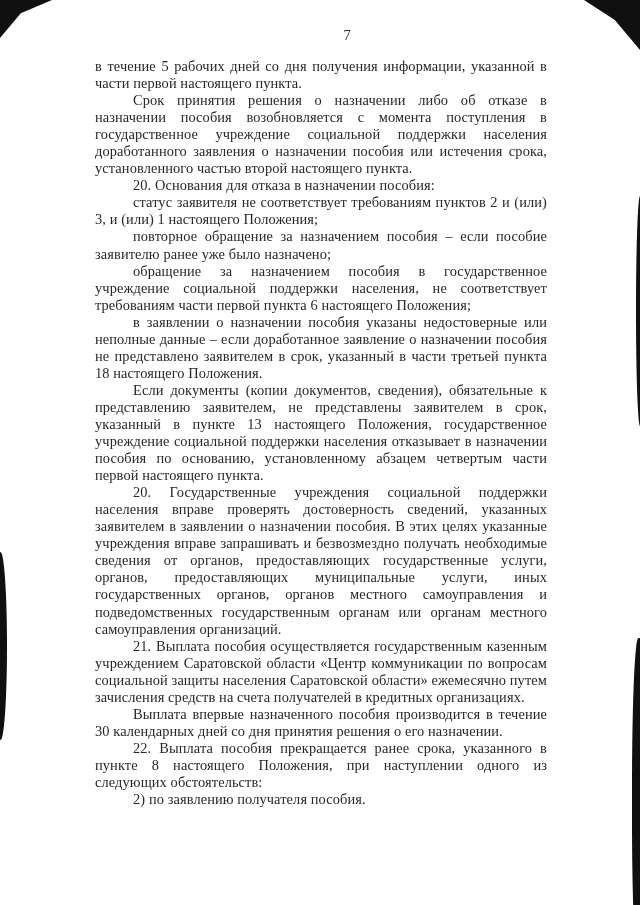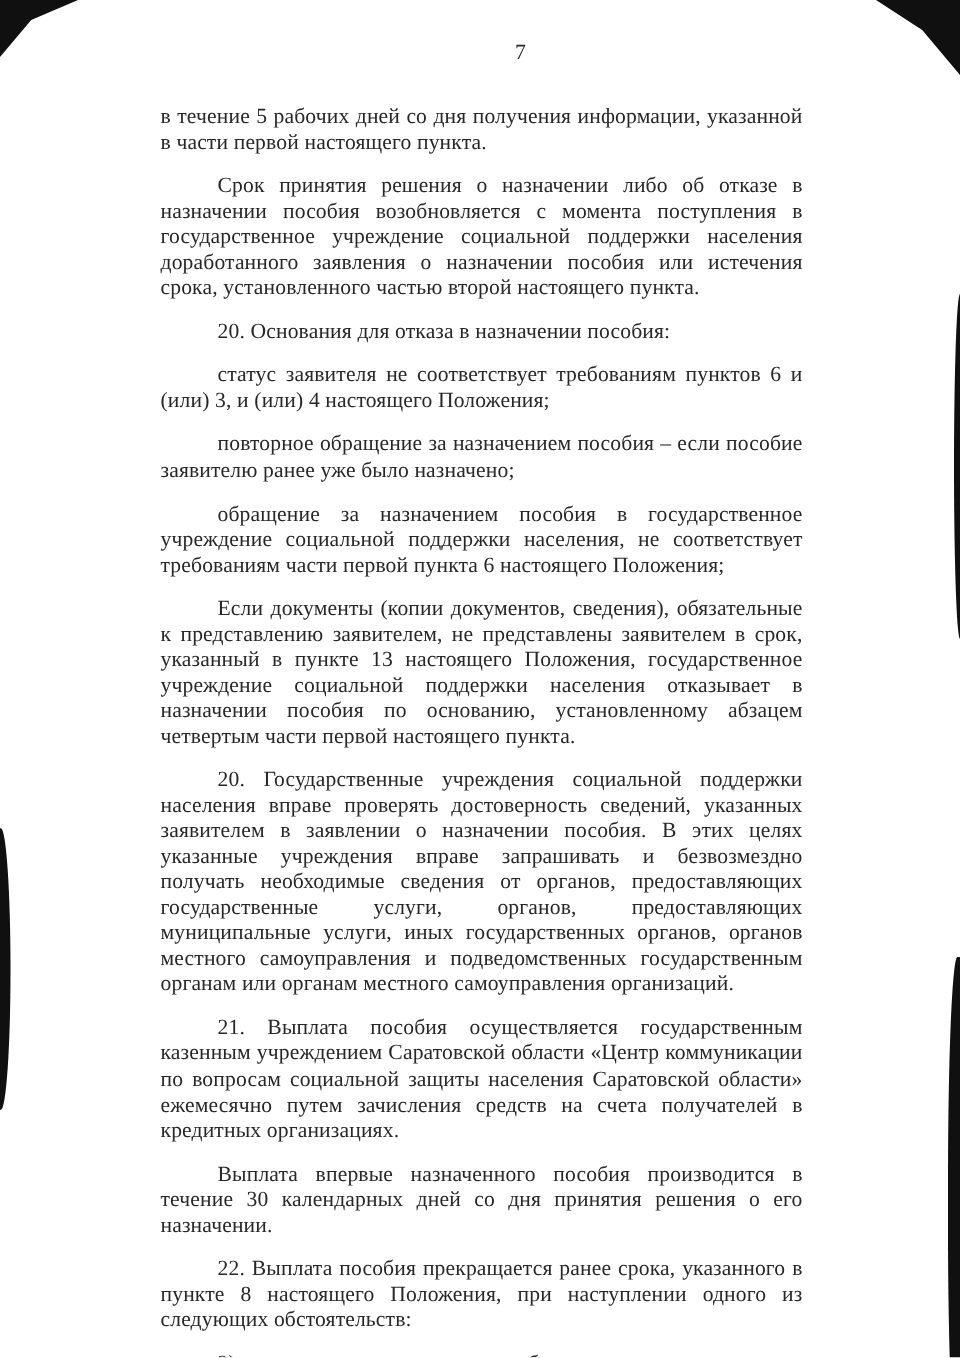--- a/index.html
+++ b/index.html
@@ -30,21 +30,21 @@
     position:absolute;
     left:95px;
     top:58px;
     width:452px;
     font-size:14.4px;
     line-height:17.05px;
     color:var(--text);
     letter-spacing:0.1px;
   }
   .para{
-    margin:12px;
+    margin:0;
     padding:0;
     text-align:justify;
     text-indent:38px;
   }
   .para.no-indent{ text-indent:0; }
   .artifact{
     position:absolute;
     background:var(--artifact);
   }
   #art-top-left{
@@ -77,23 +77,24 @@
 <body>
 
 <div class="page">
 
   <div class="page-number">7</div>
 
   <div class="content">
       <p class="para no-indent">в течение 5 рабочих дней со дня получения информации, указанной в части первой настоящего пункта.</p>
       <p class="para">Срок принятия решения о назначении либо об отказе в назначении пособия возобновляется с момента поступления в государственное учреждение социальной поддержки населения доработанного заявления о назначении пособия или истечения срока, установленного частью второй настоящего пункта.</p>
       <p class="para">20. Основания для отказа в назначении пособия:</p>
-      <p class="para">статус заявителя не соответствует требованиям пунктов 6 и (или) 3, и (или) 4 настоящего Положения;</p>
+      <p class="para">статус заявителя не соответствует требованиям пунктов 2 и (или) 3, и (или) 1 настоящего Положения;</p>
       <p class="para">повторное обращение за назначением пособия – если пособие заявителю ранее уже было назначено;</p>
       <p class="para">обращение за назначением пособия в государственное учреждение социальной поддержки населения, не соответствует требованиям части первой пункта 6 настоящего Положения;</p>
+      <p class="para">в заявлении о назначении пособия указаны недостоверные или неполные данные – если доработанное заявление о назначении пособия не представлено заявителем в срок, указанный в части третьей пункта 18 настоящего Положения.</p>
       <p class="para">Если документы (копии документов, сведения), обязательные к представлению заявителем, не представлены заявителем в срок, указанный в пункте 13 настоящего Положения, государственное учреждение социальной поддержки населения отказывает в назначении пособия по основанию, установленному абзацем четвертым части первой настоящего пункта.</p>
       <p class="para">20. Государственные учреждения социальной поддержки населения вправе проверять достоверность сведений, указанных заявителем в заявлении о назначении пособия. В этих целях указанные учреждения вправе запрашивать и безвозмездно получать необходимые сведения от органов, предоставляющих государственные услуги, органов, предоставляющих муниципальные услуги, иных государственных органов, органов местного самоуправления и подведомственных государственным органам или органам местного самоуправления организаций.</p>
       <p class="para">21. Выплата пособия осуществляется государственным казенным учреждением Саратовской области «Центр коммуникации по вопросам социальной защиты населения Саратовской области» ежемесячно путем зачисления средств на счета получателей в кредитных организациях.</p>
       <p class="para">Выплата впервые назначенного пособия производится в течение 30 календарных дней со дня принятия решения о его назначении.</p>
       <p class="para">22. Выплата пособия прекращается ранее срока, указанного в пункте 8 настоящего Положения, при наступлении одного из следующих обстоятельств:</p>
       <p class="para">2) по заявлению получателя пособия.</p>
     </div>
 
   <div class="artifact" id="art-top-left"></div>
   <div class="artifact" id="art-top-right"></div>

